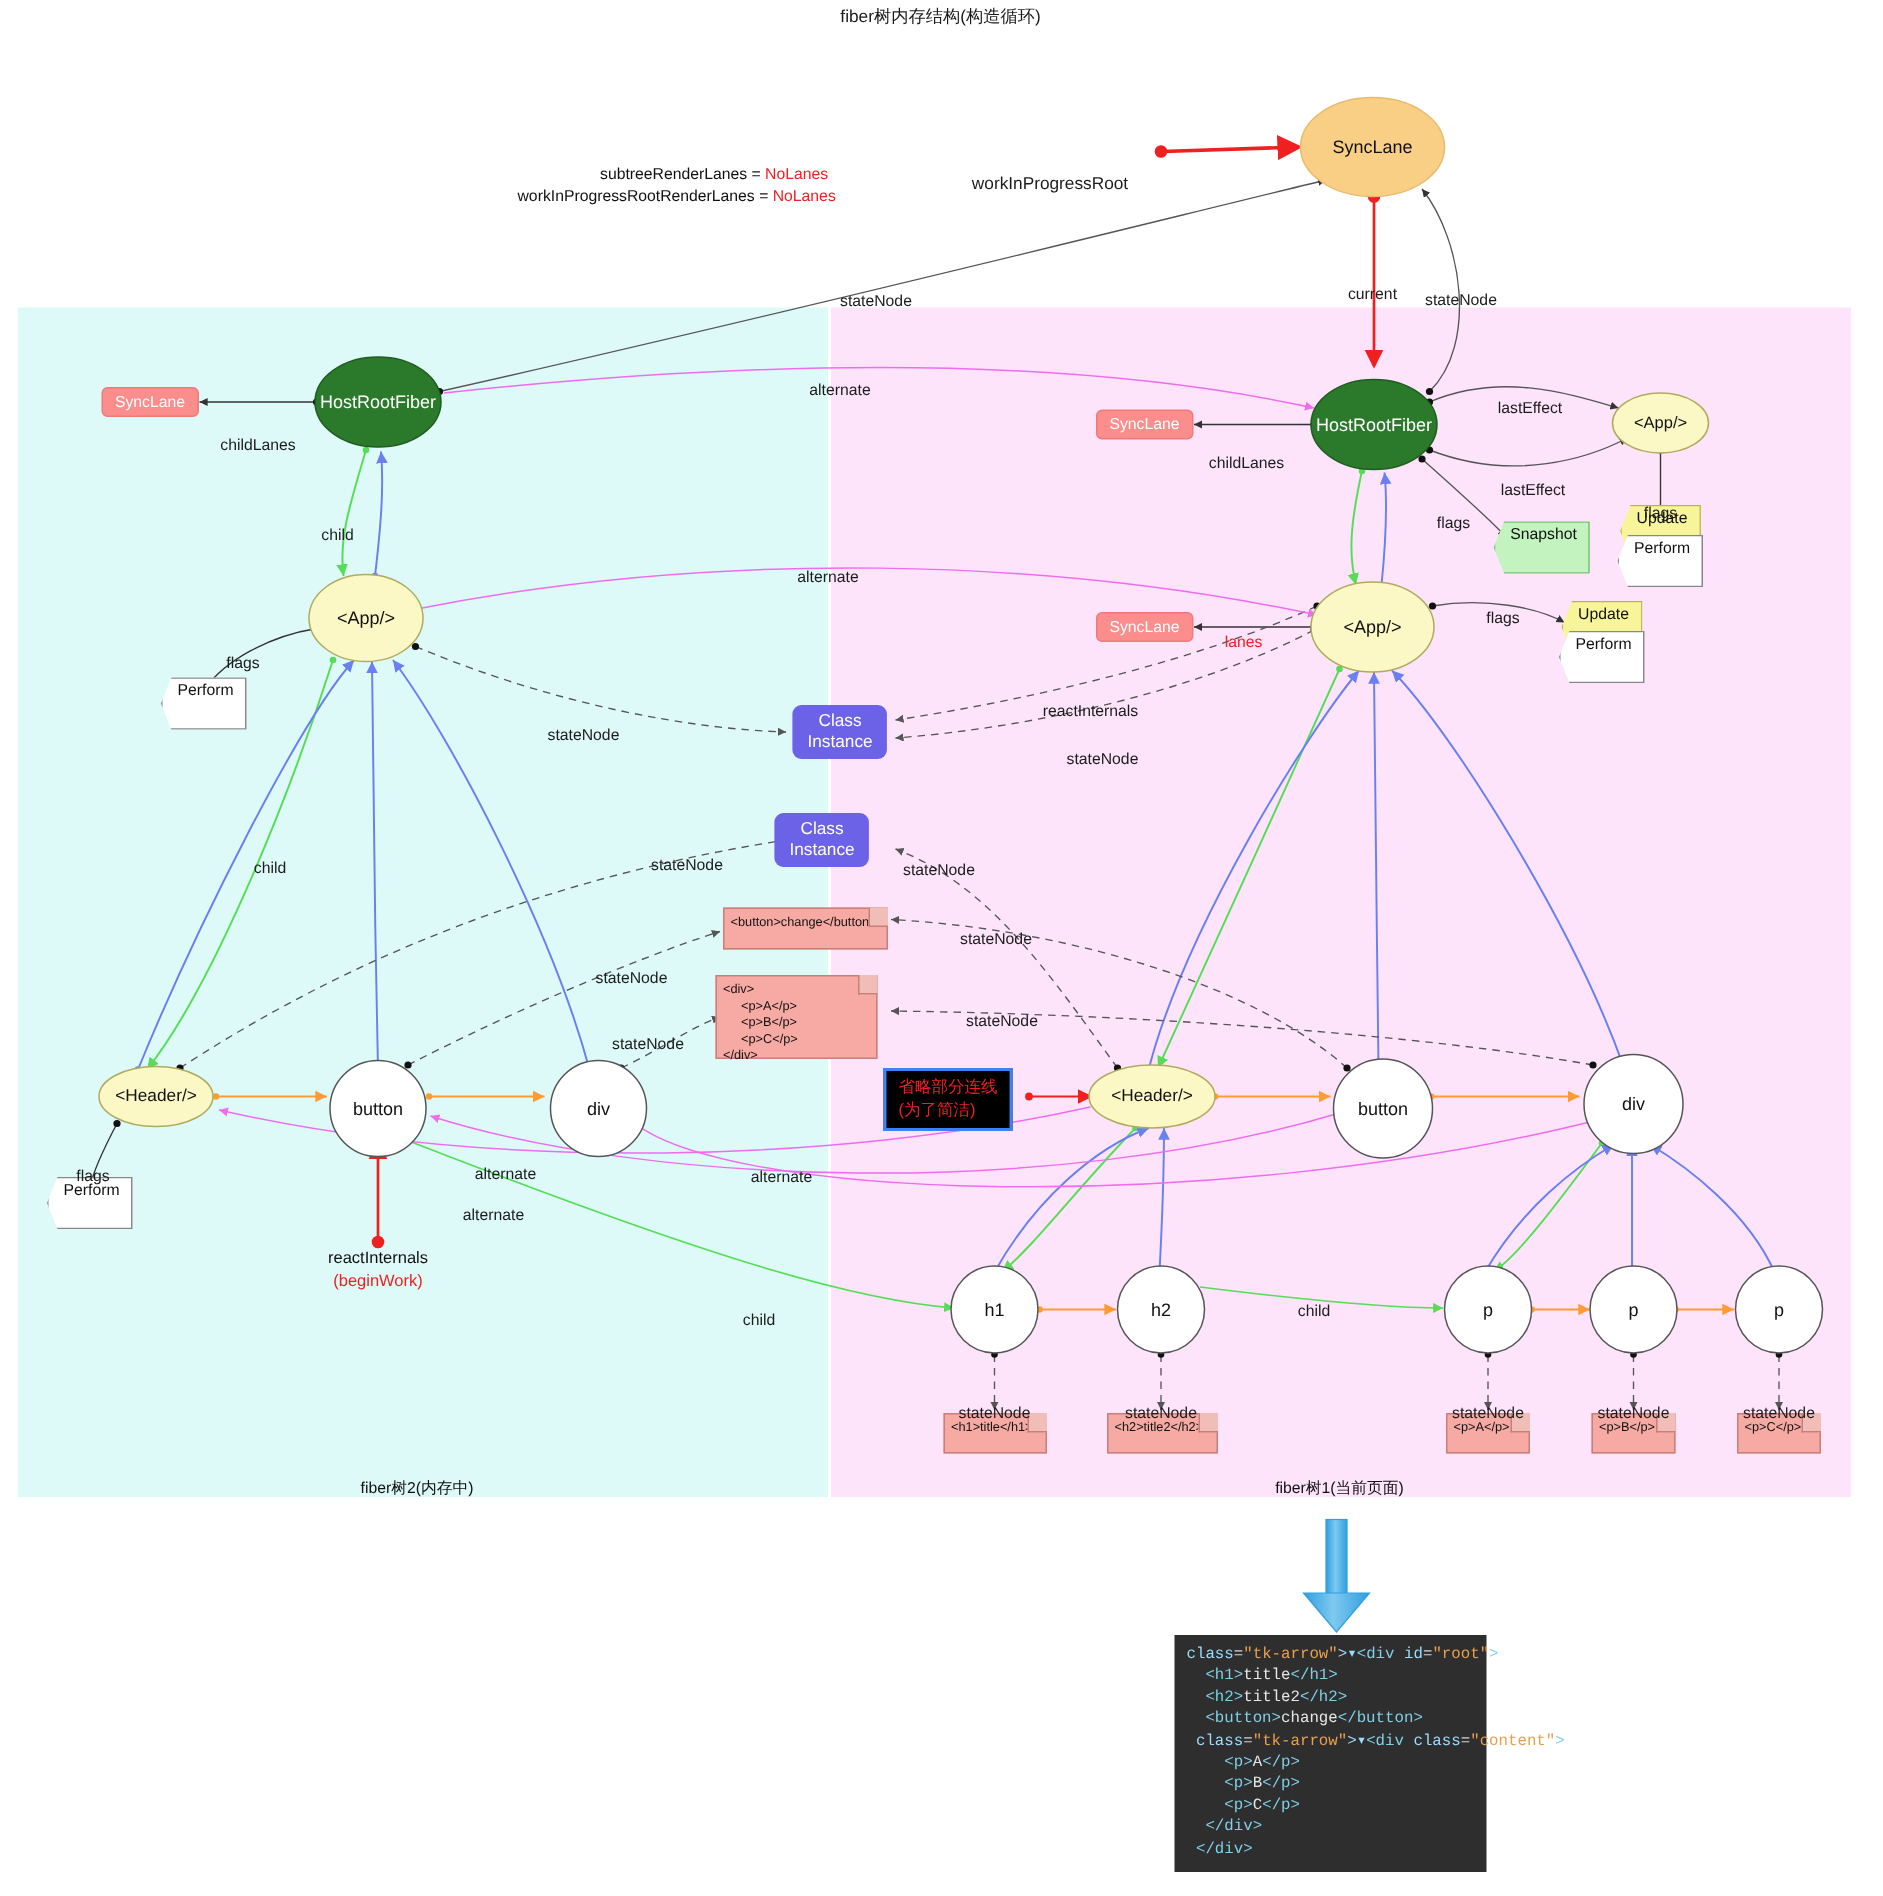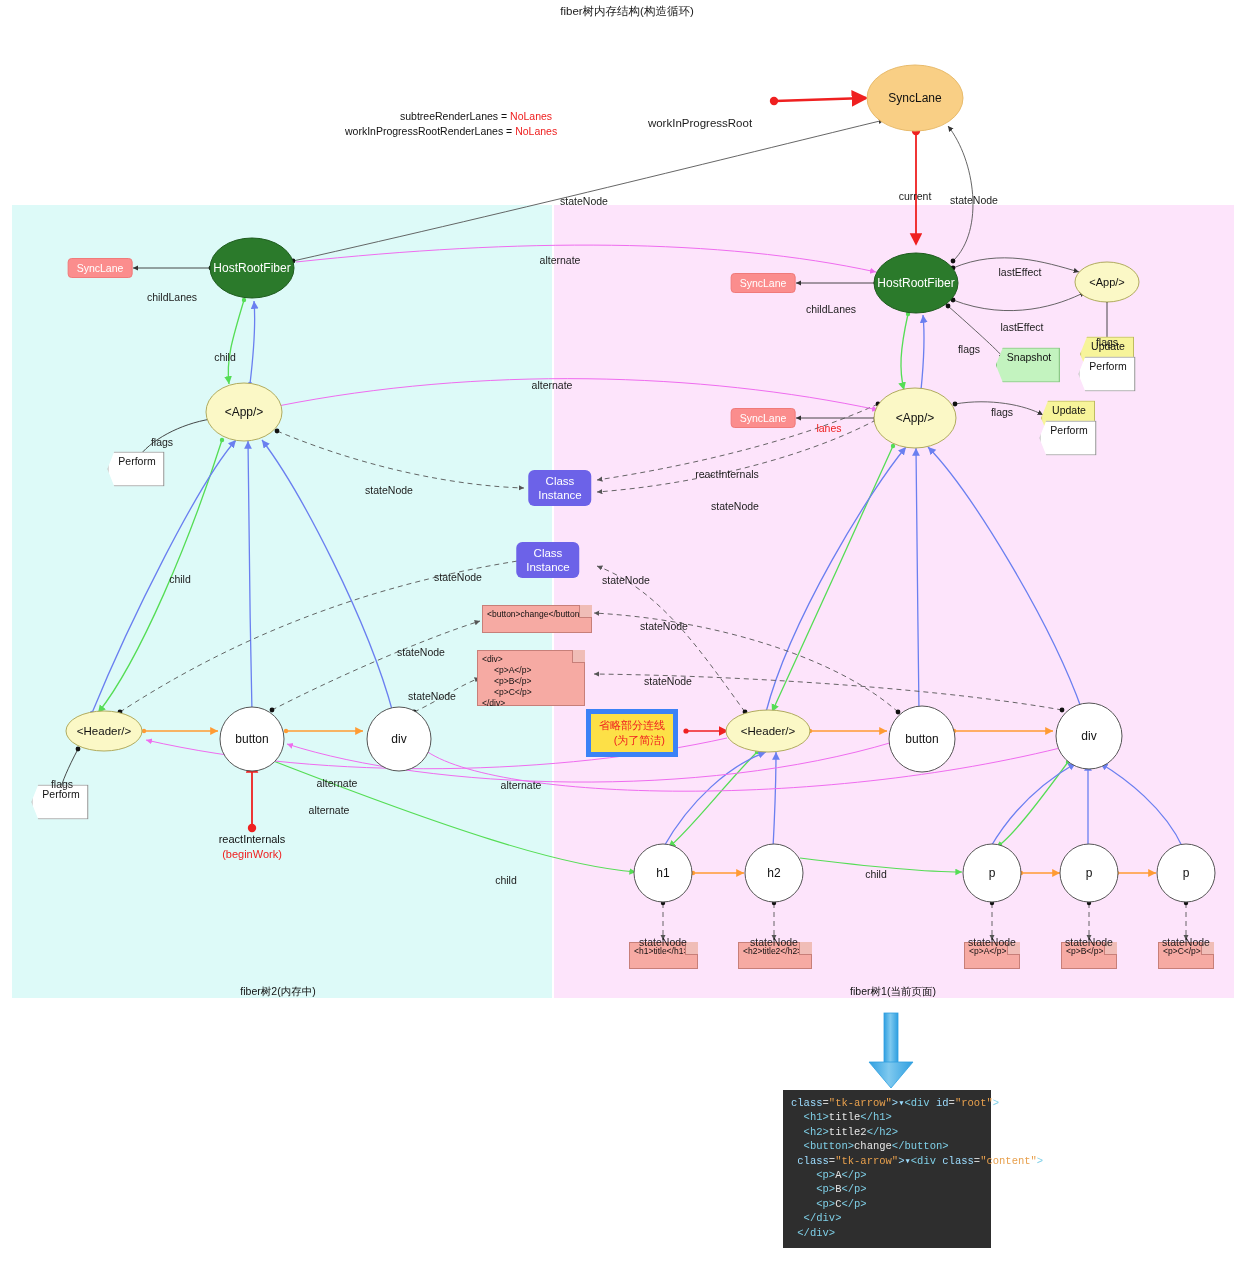--- a/index.html
+++ b/index.html
@@ -26,22 +26,22 @@
             border:1px solid #888;
             clip-path:polygon(0% 50%, 7px 0%, 100% 0%, 100% 100%, 7px 100%);
             background:#fff;}
   .tagbadge.yellow{background:#f7f49a;border-color:#b7b35a;}
   .tagbadge.green{background:#c3f3bf;border-color:#7fbf7a;text-align:center;}
   .note{position:absolute;background:#f6aaa3;border:1px solid #c77f79;
         font-size:8.5px;color:#111;padding:3px 4px;line-height:11px;
         box-sizing:border-box;}
   .note .fold{position:absolute;right:-1px;top:-1px;width:12px;height:12px;
         background:#f0bdb7;border-left:1px solid #c77f79;border-bottom:1px solid #c77f79;}
-  .redbox{position:absolute;transform:translate(-50%,-50%);background:#fde047;
-          border:5px solid #3b82f6;color:#ef2020;font-size:11px;text-align:right;
+  .redbox{position:absolute;transform:translate(-50%,-50%);background:#000000;
+          border:2px solid #3b82f6;color:#ef2020;font-size:11px;text-align:left;
           padding:4px 8px;line-height:15px;white-space:nowrap;}
   .wipnote{position:absolute;transform:translate(-50%,-50%);text-align:center;
            font-size:11px;color:#111;line-height:15px;white-space:nowrap;}
   .wipnote em{font-style:normal;color:#ef2020;}
   .legend{position:absolute;font-size:10.5px;color:#111;white-space:nowrap;}
   .legend em{font-style:normal;color:#ef2020;}
   .region-lbl{position:absolute;transform:translateX(-50%);font-size:10.5px;color:#111;}
   #code{position:absolute;left:783px;top:1090px;width:208px;height:158px;
         background:#2e2e2e;padding:6px 8px;box-sizing:border-box;
         font-family:"Liberation Mono","DejaVu Sans Mono",monospace;

